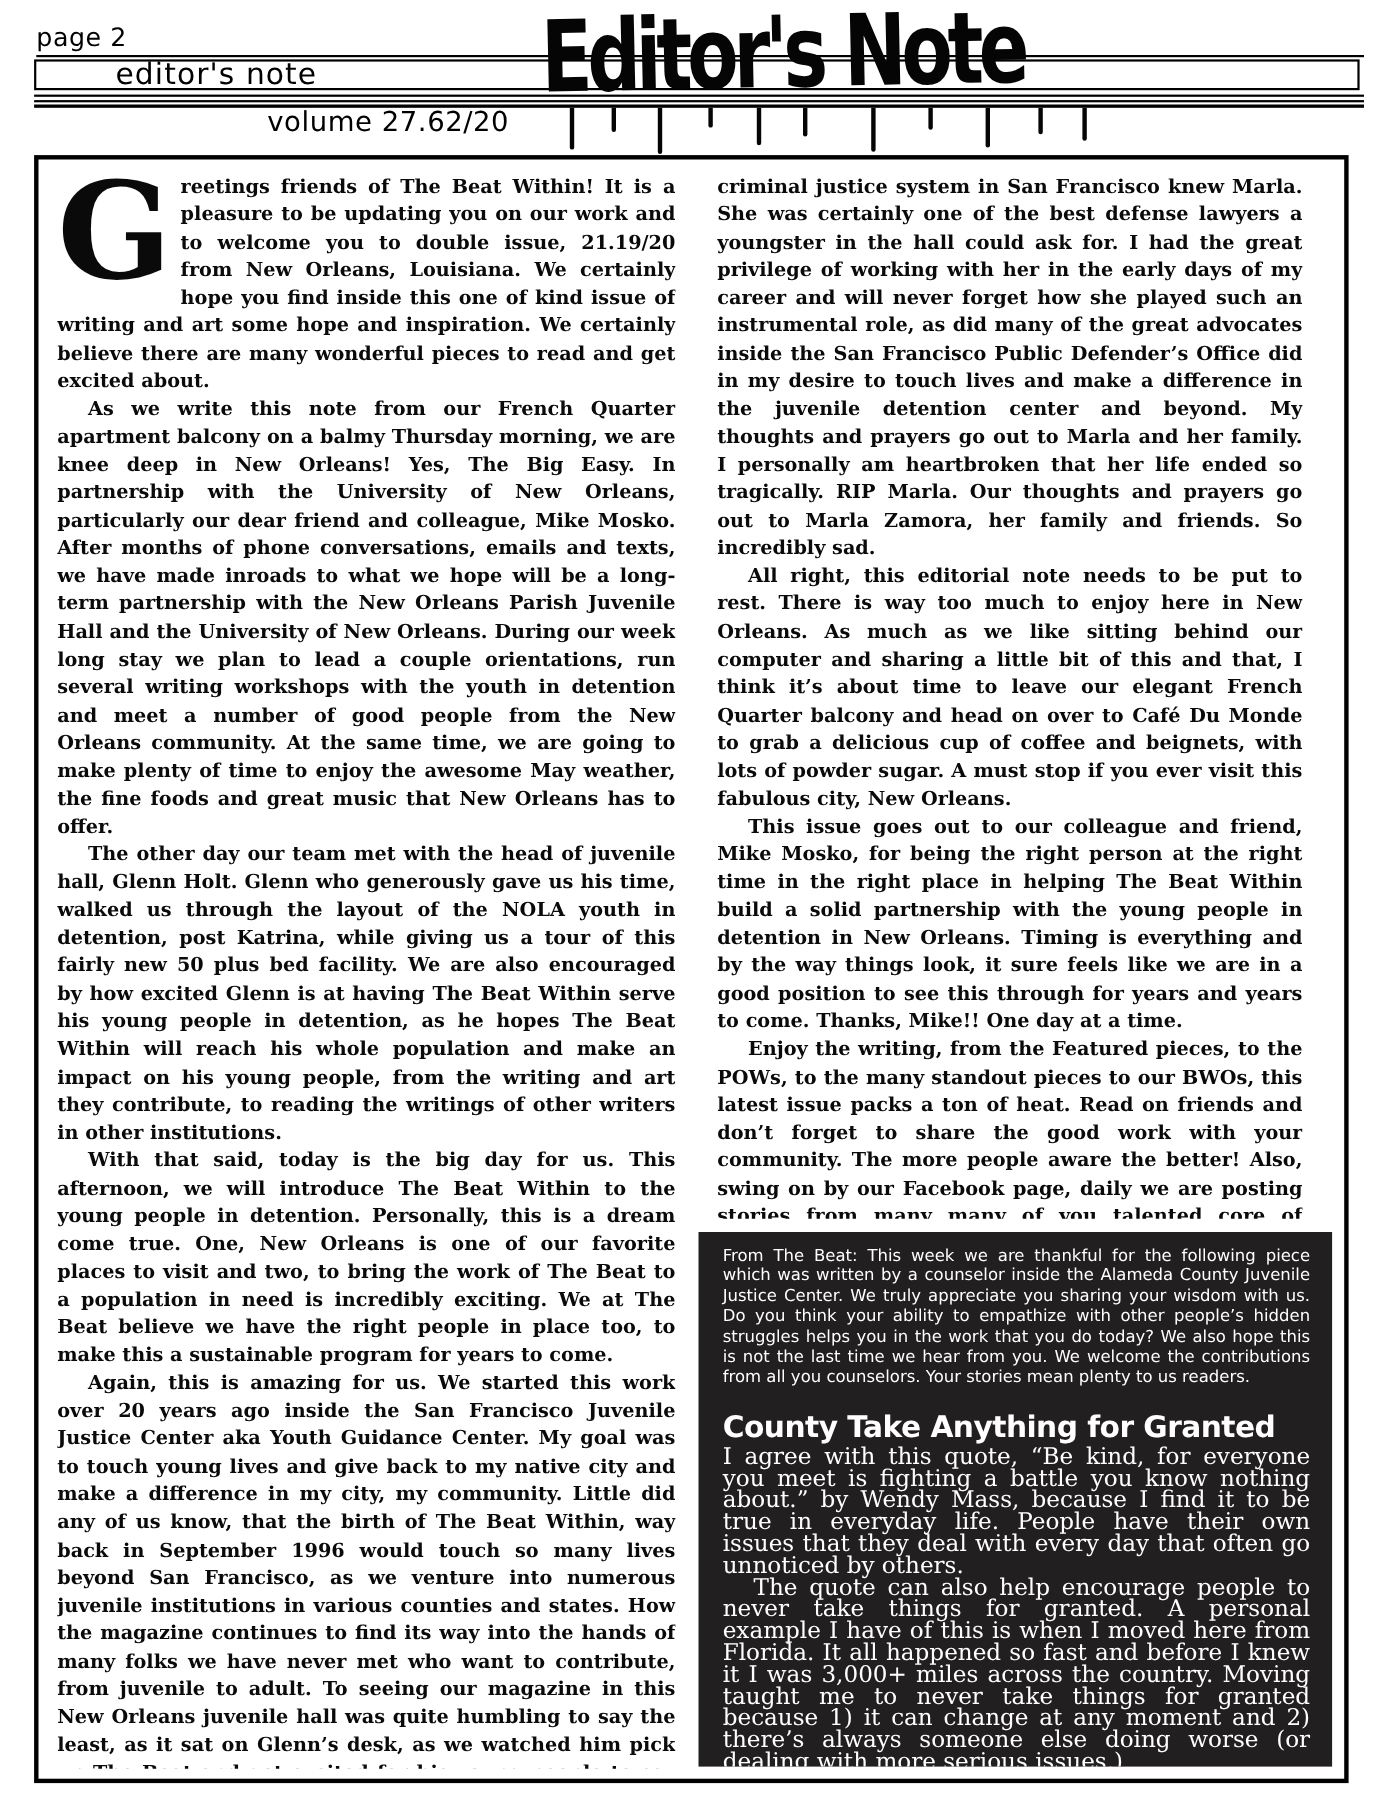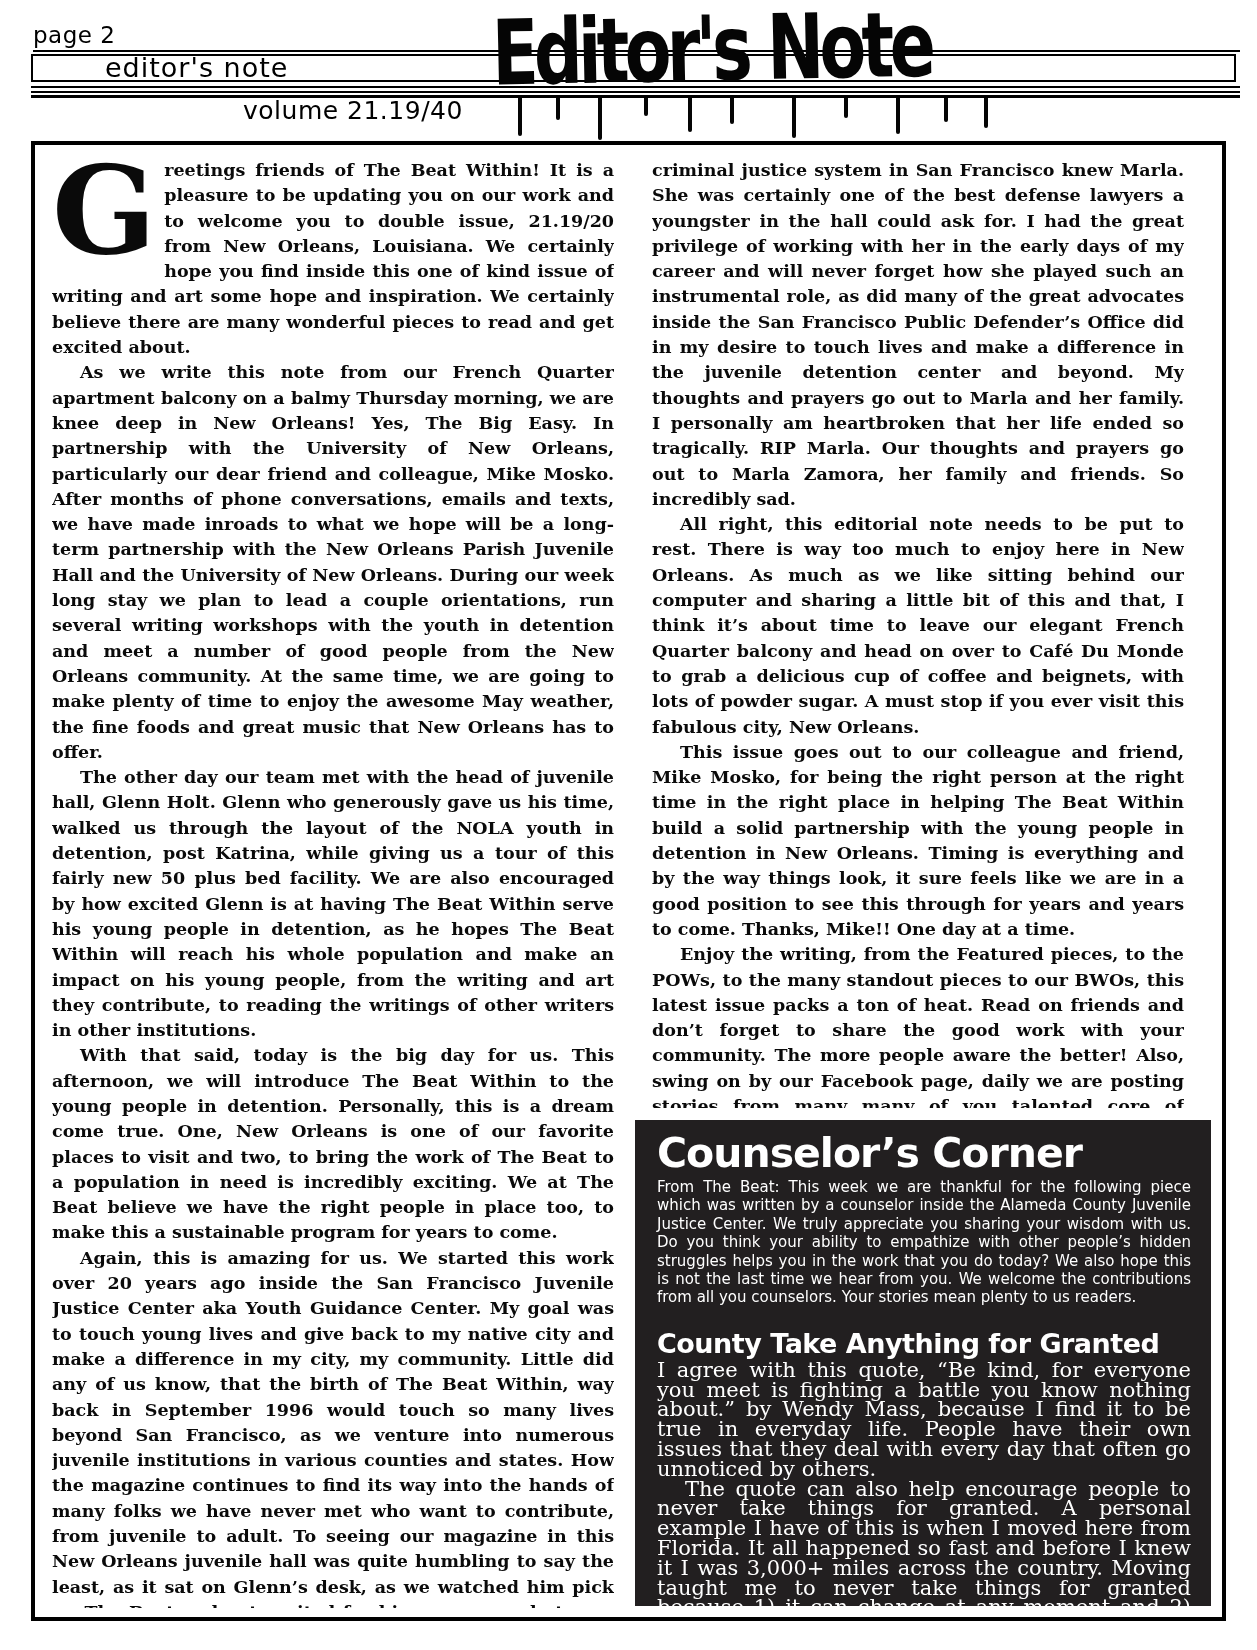--- a/index.html
+++ b/index.html
@@ -88,21 +88,21 @@
 <div class="page">
 
   <div class="page-label">page 2</div>
   <div class="rule rule-a"></div>
   <div class="band">
     <div class="band-label">editor's note</div>
   </div>
   <div class="rule rule-b"></div>
   <div class="rule rule-c"></div>
   <div class="rule rule-d"></div>
-  <div class="volume-label">volume 21.19/40</div>
+  <div class="volume-label">volume 27.62/20</div>
 
   <div class="logo">
     <span class="logo-text">Editor's Note</span>
     <i class="drip" style="left:26px;height:38px;"></i>
     <i class="drip" style="left:64px;height:22px;"></i>
     <i class="drip" style="left:106px;height:42px;"></i>
     <i class="drip" style="left:152px;height:18px;"></i>
     <i class="drip" style="left:196px;height:34px;"></i>
     <i class="drip" style="left:238px;height:26px;"></i>
     <i class="drip" style="left:300px;height:40px;"></i>
@@ -124,21 +124,20 @@
     </div>
 
     <div class="col col-right">
       <p class="noindent">criminal justice system in San Francisco knew Marla. She was certainly one of the best defense lawyers a youngster in the hall could ask for. I had the great privilege of working with her in the early days of my career and will never forget how she played such an instrumental role, as did many of the great advocates inside the San Francisco Public Defender’s Office did in my desire to touch lives and make a difference in the juvenile detention center and beyond. My thoughts and prayers go out to Marla and her family.  I personally am heartbroken that her life ended so tragically. RIP Marla. Our thoughts and prayers go out to Marla Zamora, her family and friends. So incredibly sad.</p>
       <p>All right, this editorial note needs to be put to rest. There is way too much to enjoy here in New Orleans. As much as we like sitting behind our computer and sharing a little bit of this and that, I think it’s about time to leave our elegant French Quarter balcony and head on over to Café Du Monde to grab a delicious cup of coffee and beignets, with lots of powder sugar. A must stop if you ever visit this fabulous city, New Orleans.</p>
       <p>This issue goes out to our colleague and friend, Mike Mosko, for being the right person at the right time in the right place in helping The Beat Within build a solid partnership with the young people in detention in New Orleans. Timing is everything and by the way things look, it sure feels like we are in a good position to see this through for years and years to come.  Thanks, Mike!! One day at a time.</p>
       <p>Enjoy the writing, from the Featured pieces, to the POWs, to the many standout pieces to our BWOs, this latest issue packs a ton of heat. Read on friends and don’t forget to share the good work with your community. The more people aware the better! Also, swing on by our Facebook page, daily we are posting stories from many many of you talented core of writers and artists.  Thanks for taking the time to read our note.  See you all sooner than you think.  The Beat Within goes on.  Take care, reach out anytime. We love to hear from you all.</p>
     </div>
 
     <div class="corner-box" id="corner-box" style="background: rgb(34, 31, 32); color: rgb(255, 255, 255);">
-      <h2 class="corner-title">Counselor’s Corner</h2>
       <p class="corner-intro">From The Beat:  This week we are thankful for the following piece which was written by a counselor inside the Alameda County Juvenile Justice Center. We truly appreciate you sharing your wisdom with us. Do you think your ability to empathize with other people’s hidden struggles helps you in the work that you do today? We also hope this is not the last time we hear from you. We welcome the contributions from all you counselors. Your stories mean plenty to us readers.</p>
       <h3 class="corner-subtitle">County Take Anything for Granted</h3>
       <p class="corner-piece">I agree with this quote, “Be kind, for everyone you meet is fighting a battle you know nothing about.” by Wendy Mass, because I find it to be true in everyday life. People have their own issues that they deal with every day that often go unnoticed by others.</p>
       <p class="corner-piece indent">The quote can also help encourage people to never take things for granted. A personal example I have of this is when I moved here from Florida. It all happened so fast and before I knew it I was 3,000+ miles across the country. Moving taught me to never take things for granted because 1) it can change at any moment and 2) there’s always someone else doing worse (or dealing with more serious issues.)</p>
 
     </div>
 
   </div>
 </div>
 

